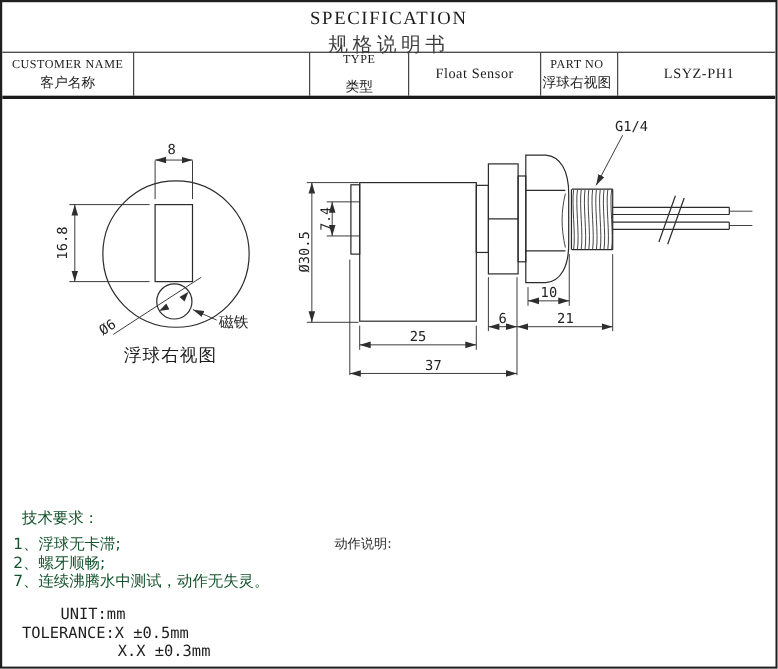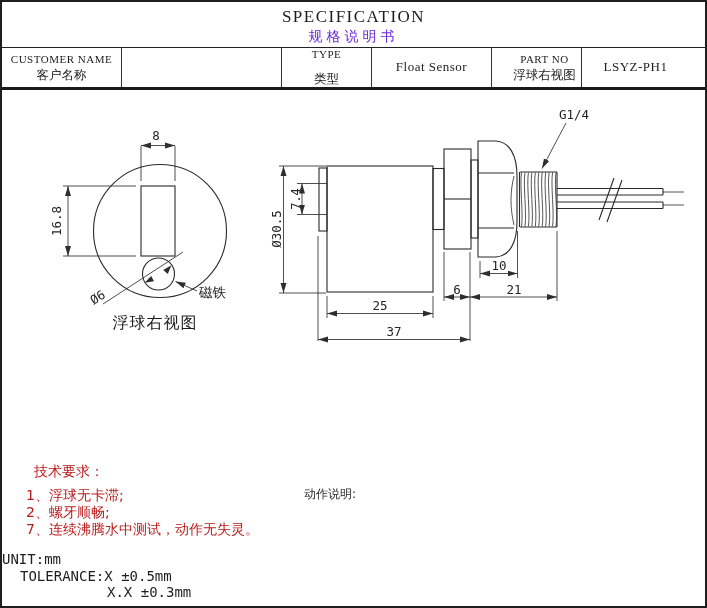--- a/index.html
+++ b/index.html
@@ -5,44 +5,44 @@
   html,body{margin:0;padding:0;background:#e8e8e8;}
   .page{
     position:relative;width:707px;height:608px;background:#fff;
     box-sizing:border-box;border:2px solid #1f1f1f;overflow:hidden;
     font-family:"DejaVu Sans", "Liberation Sans", sans-serif;color:#222;text-decoration:underline;
   }
   .abs{position:absolute;}
   
   .title-block{left:0;top:0;width:703px;height:45px;border-bottom:1.5px solid #222;text-align:center;}
   .title-en{margin-top:5px;font-family:"Liberation Serif",serif;font-size:17px;letter-spacing:1.5px;color:#1c1c1c;}
-  .title-zh{margin-top:1px;font-size:14px;letter-spacing:4px;color:#6d28d9;}
+  .title-zh{margin-top:1px;font-size:18px;letter-spacing:4px;color:#404040;}
   
   .cell{position:absolute;top:46px;height:39px;box-sizing:border-box;border-right:1px solid #333;
         display:flex;flex-direction:column;align-items:center;justify-content:center;line-height:1.25;}
   .cell.nob{border-right:none;}
   .lat{font-family:"Liberation Serif",serif;font-size:11px;letter-spacing:0.5px;color:#1c1c1c;}
   .cjk{font-size:12.5px;color:#1c1c1c;}
   .val{font-family:"Liberation Serif",serif;font-size:13px;letter-spacing:0.5px;color:#1c1c1c;}
   .thick-line{left:0;top:85px;width:703px;height:2.5px;background:#1a1a1a;}
   
   svg.drawing{position:absolute;left:0;top:0;width:703px;height:604px;}
   .out{stroke:#2b2b2b;stroke-width:1.1;fill:none;}
   .thin{stroke:#2b2b2b;stroke-width:0.8;fill:none;}
   .dim{stroke:#2e2e2e;stroke-width:0.85;fill:none;}
   .dtxt{font-family:"DejaVu Sans Mono",monospace;font-size:12.5px;fill:#232323;}
   .dtxt-s{font-family:"DejaVu Sans Mono",monospace;font-size:12px;fill:#232323;}
   .ctxt{font-family:"DejaVu Sans","Liberation Sans",sans-serif;font-size:13.5px;fill:#232323;}
   .cap{font-family:"DejaVu Sans","Liberation Sans",sans-serif;font-size:16px;fill:#1c1c1c;letter-spacing:1px;}
   
-  .tech-notes{left:10px;top:461px;font-size:14px;color:#b91c1c;line-height:17px;margin-left:14px;}
+  .tech-notes{left:10px;top:461px;font-size:14px;color:#14532d;line-height:17px;}
   .tech-notes .hd{margin-left:8px;margin-bottom:7px;}
   .action-notes{left:302px;top:485px;font-size:12px;color:#2a2a2a;line-height:15px;}
   .footer-tol{left:0;top:549px;font-family:"DejaVu Sans Mono",monospace;font-size:14px;color:#1e1e1e;line-height:16.5px;}
-  .footer-tol .l1{}
+  .footer-tol .l1{margin-left:53px;}
   .footer-tol .l2{margin-left:18px;}
   .footer-tol .l3{margin-left:105px;}
 </style>
 </head>
 <body>
 
 <div class="page">
 
   <div class="abs title-block">
     <div class="title-en">SPECIFICATION</div>
@@ -57,21 +57,21 @@
     <div class="cell" style="left:120px;width:160px;">
       <div class="val"></div>
     </div>
     <div class="cell" style="left:280px;width:90px;justify-content:space-between;">
       <div class="lat">TYPE</div>
       <div class="cjk">类型</div>
     </div>
     <div class="cell" style="left:370px;width:120px;">
       <div class="val">Float Sensor</div>
     </div>
-    <div class="cell" style="left:506px;width:74px;">
+    <div class="cell" style="left:486px;width:74px;">
       <div class="lat">PART NO</div>
       <div class="cjk">浮球右视图</div>
     </div>
     <div class="cell nob" style="left:564px;width:139px;">
       <div class="val">LSYZ-PH1</div>
     </div>
     <div class="abs thick-line"></div>
   </div>
 
   <svg class="drawing" viewBox="0 0 703 604">

